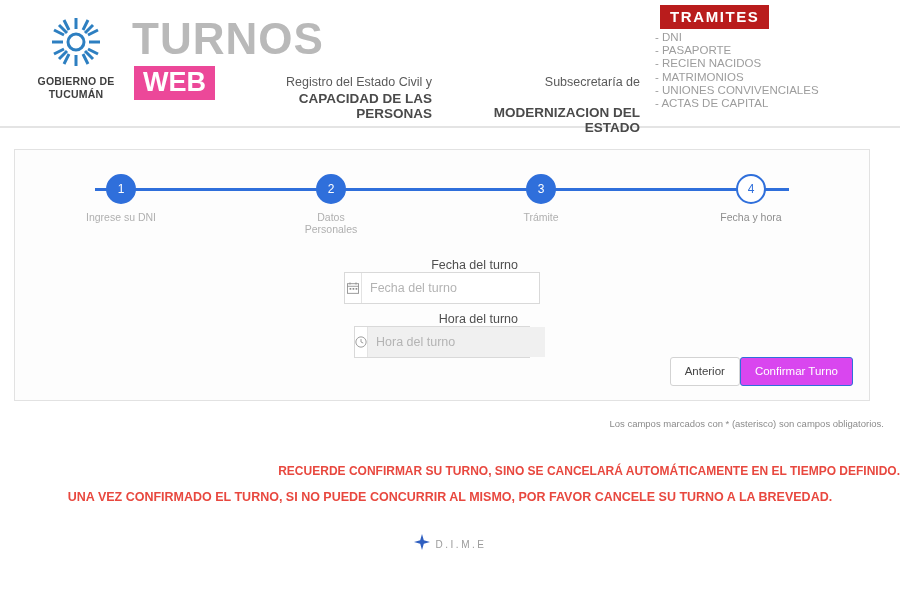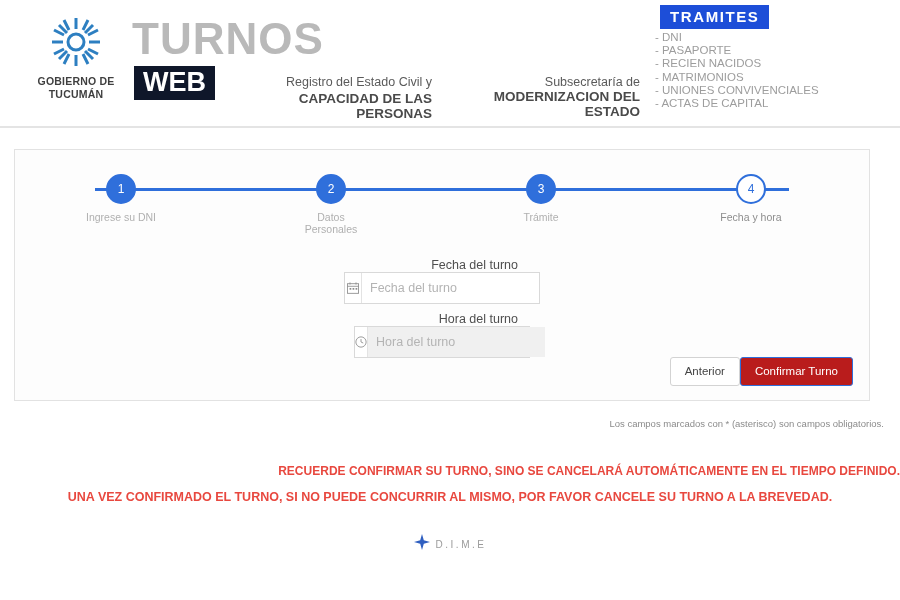--- a/index.html
+++ b/index.html
@@ -39,21 +39,21 @@
     left: 132px; top: 16px;
     font-size: 44px;
     font-weight: bold;
     color: #b9b9b9;
     letter-spacing: 1px;
     line-height: 46px;
   }
   .web-word {
     position: absolute;
     left: 134px; top: 66px;
-    background: #0f172a;
+    background: #ec4899;
     color: #ffffff;
     font-size: 27px;
     font-weight: bold;
     padding: 1px 9px 3px 9px;
     line-height: 30px;
   }
 
   .dept1 {
     position: absolute;
     left: 222px; top: 75px;
@@ -65,26 +65,26 @@
   .dept1 .big { font-size: 13.5px; font-weight: bold; color: #4a4a4a; margin-top: 2px;}
 
   .dept2 {
     position: absolute;
     left: 440px; top: 75px;
     width: 200px;
     text-align: right;
     color: #5a5a5a;
   }
   .dept2 .small { font-size: 12.5px; }
-  .dept2 .big { font-size: 13.5px; font-weight: bold; color: #4a4a4a; margin-top: 0;}
+  .dept2 .big { font-size: 13.5px; font-weight: bold; color: #4a4a4a; margin-top: 16px;}
 
   .tramites-box {
     position: absolute;
     left: 660px; top: 5px;
-    background: #1d4ed8;
+    background: #b91c1c;
     color: #ffffff;
     font-size: 15px;
     font-weight: bold;
     letter-spacing: 1.6px;
     padding: 3px 10px 4px 10px;
   }
   .tramites-list {
     position: absolute;
     left: 655px; top: 31px;
     color: #9d9d9d;
@@ -208,21 +208,21 @@
     cursor: pointer;
     font-family: "Liberation Sans", sans-serif;
     line-height: 13px;
   }
   .btn-default {
     background: #ffffff;
     border: 1px solid #d3d3d3;
     color: #444;
   }
   .btn-primary {
-    background: #b91c1c;
+    background: #d946ef;
     border: 1px solid #2f6fdb;
     color: #ffffff;
   }
 
   
   .note {
     position: absolute;
     right: 16px; top: 418px;
     font-size: 9.5px;
     color: #8b8b8b;

